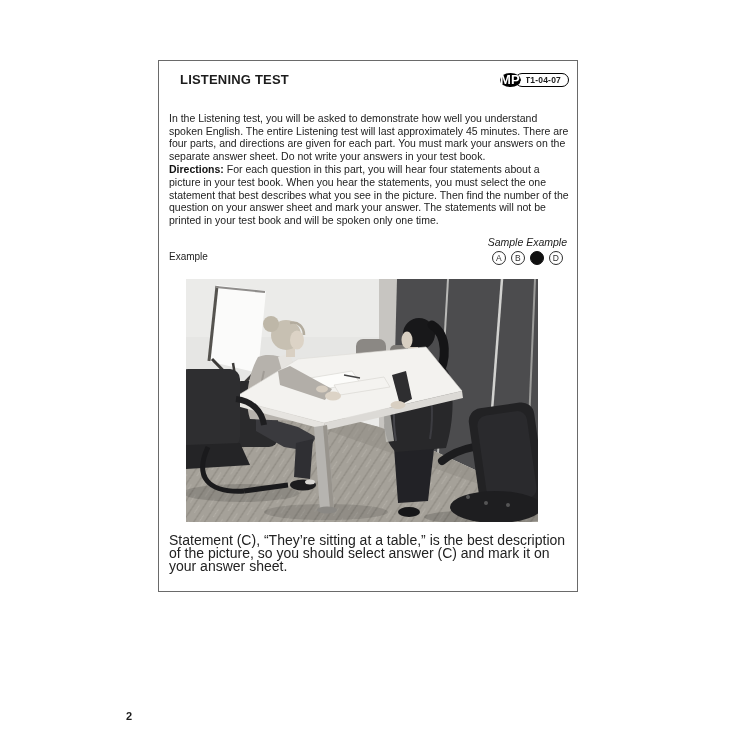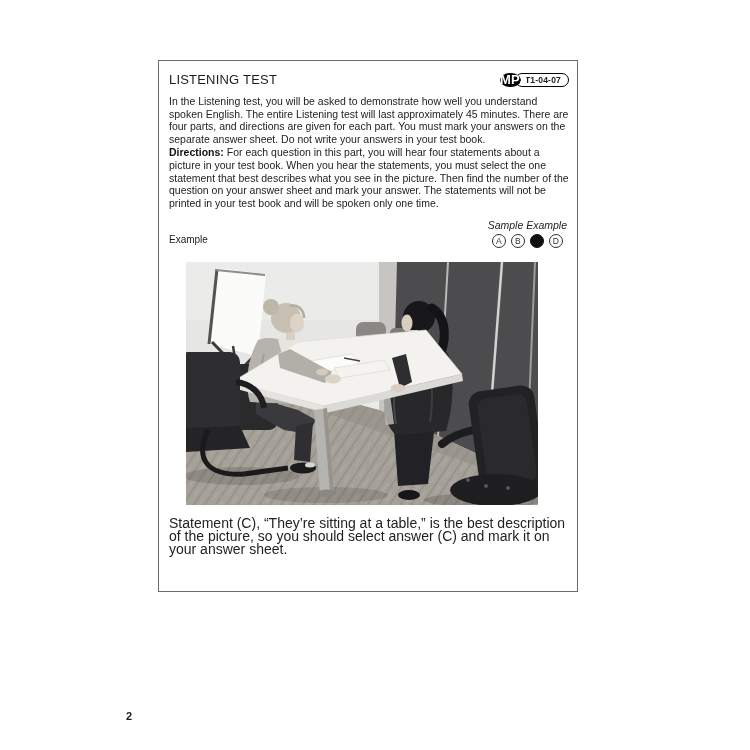--- a/index.html
+++ b/index.html
@@ -7,33 +7,33 @@
     width:750px;height:750px;position:relative;background:#ffffff;
     font-family:"Liberation Sans", sans-serif;color:#1c1c1c;
     -webkit-font-smoothing:antialiased;
   }
   .content-box{
     position:absolute;left:158px;top:60px;width:420px;height:532px;
     border:1px solid #6a6a6a;box-sizing:border-box;
     padding:9px 8px 10px 10px;background:#fff;
   }
   .title-row{display:flex;justify-content:space-between;align-items:center;height:19px;}
-  .page-title{font-size:13px;font-weight:normal;margin:0;letter-spacing:.2px;}
+  .page-title{font-size:13px;font-weight:bold;margin:11px;letter-spacing:.2px;}
   .audio-badge{display:flex;align-items:center;}
   .mp3-oval{
     background:#000;color:#fff;font-size:13px;font-weight:bold;
     width:21px;height:14px;line-height:14px;text-align:left;
     border-radius:50%;position:relative;z-index:2;letter-spacing:.2px;
   }
   .track-pill{
     border:1.3px solid #000;border-radius:8px;height:12px;line-height:12px;
     font-size:8.5px;font-weight:bold;padding:0 7px 0 9px;margin-left:-6px;
     letter-spacing:.2px;white-space:nowrap;
   }
-  .body-text{font-size:10.5px;line-height:12.6px;margin:6px 0 0 0;color:#222;}
+  .body-text{font-size:10.5px;line-height:12.6px;margin:23px 0 0 0;color:#222;}
   .part-heading{font-size:13px;font-weight:bold;margin:14px 0 0 0;}
   .directions{font-size:10.5px;line-height:12.6px;margin:1px 0 0 0;color:#222;}
   .directions b{color:#111;}
   .example-row{
     display:flex;justify-content:space-between;align-items:flex-end;
     margin-top:10px;padding-right:2px;
   }
   .example-label{font-size:10px;font-weight:normal;padding-bottom:3px;margin-top:6px;}
   .sample-answer{text-align:center;}
   .sa-label{font-size:10.5px;font-style:italic;margin-bottom:3px;color:#222;}

